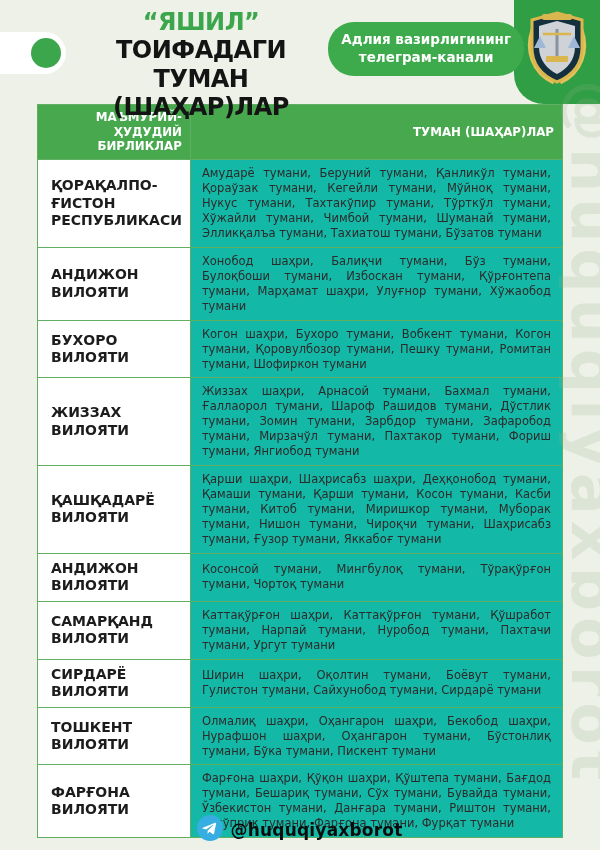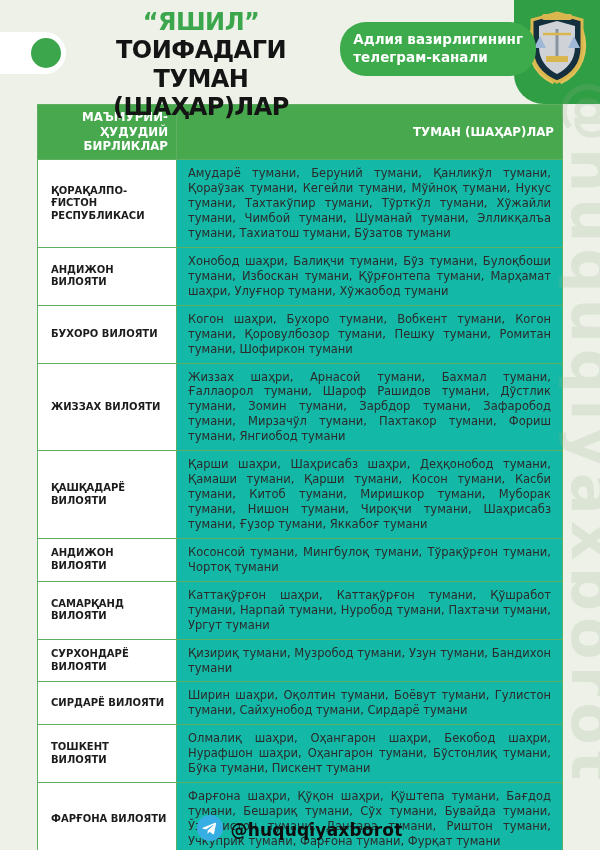--- a/index.html
+++ b/index.html
@@ -15,25 +15,25 @@
     position:absolute; top:0; right:0;
     width:86px; height:104px;
     background:#2F9E44;
     border-bottom-left-radius:30px;
     z-index:2;
     display:flex; align-items:flex-start; justify-content:center;
   }
   .corner svg { margin-top:10px; }
   
   .channel-box {
-    position:absolute; top:22px; right:64px;
+    position:absolute; top:22px; right:76px;
     background:#3DAB4B;
     border-radius:26px;
     padding:9px 13px;
-    text-align:left;
+    text-align:center;
     color:#ffffff;
     font-weight:bold;
     font-size:13.5px;
     line-height:1.32;
     z-index:3;
   }
   
   .pill {
     position:absolute; left:0; top:32px;
     width:66px; height:42px;
@@ -86,21 +86,21 @@
     font-size:11.8px;
     line-height:1.25;
     padding:5px 8px;
     text-align:right;
     vertical-align:middle;
   }
   th.col-region { width:122px; }
   td.region {
     background:#ffffff;
     font-weight:bold;
-    font-size:10px;
+    font-size:14px;
     color:#1c1c1c;
     line-height:1.25;
     padding:6px 8px 6px 13px;
     vertical-align:middle;
   }
   td.districts {
     background:#14b8a6;
     font-size:11.5px;
     color:#2b2b2b;
     line-height:1.3;
@@ -198,24 +198,20 @@
         <tr>
           <td class="region">АНДИЖОН ВИЛОЯТИ</td>
           <td class="districts">Косонсой тумани, Мингбулоқ тумани, Тўрақўрғон тумани, Чортоқ тумани</td>
         </tr>
 
         <tr>
           <td class="region">САМАРҚАНД ВИЛОЯТИ</td>
           <td class="districts">Каттақўрғон шаҳри, Каттақўрғон тумани, Қўшработ тумани, Нарпай тумани, Нуробод тумани, Пахтачи тумани, Ургут тумани</td>
         </tr>
 
-        <tr>
-          <td class="region">СУРХОНДАРЁ ВИЛОЯТИ</td>
-          <td class="districts">Қизириқ тумани, Музробод тумани, Узун тумани, Бандихон тумани</td>
-        </tr>
 
         <tr>
           <td class="region">СИРДАРЁ ВИЛОЯТИ</td>
           <td class="districts">Ширин шаҳри, Оқолтин тумани, Боёвут тумани, Гулистон тумани, Сайхунобод тумани, Сирдарё тумани</td>
         </tr>
 
         <tr>
           <td class="region">ТОШКЕНТ ВИЛОЯТИ</td>
           <td class="districts">Олмалиқ шаҳри, Оҳангарон шаҳри, Бекобод шаҳри, Нурафшон шаҳри, Оҳангарон тумани, Бўстонлиқ тумани, Бўка тумани, Пискент тумани</td>
         </tr>

